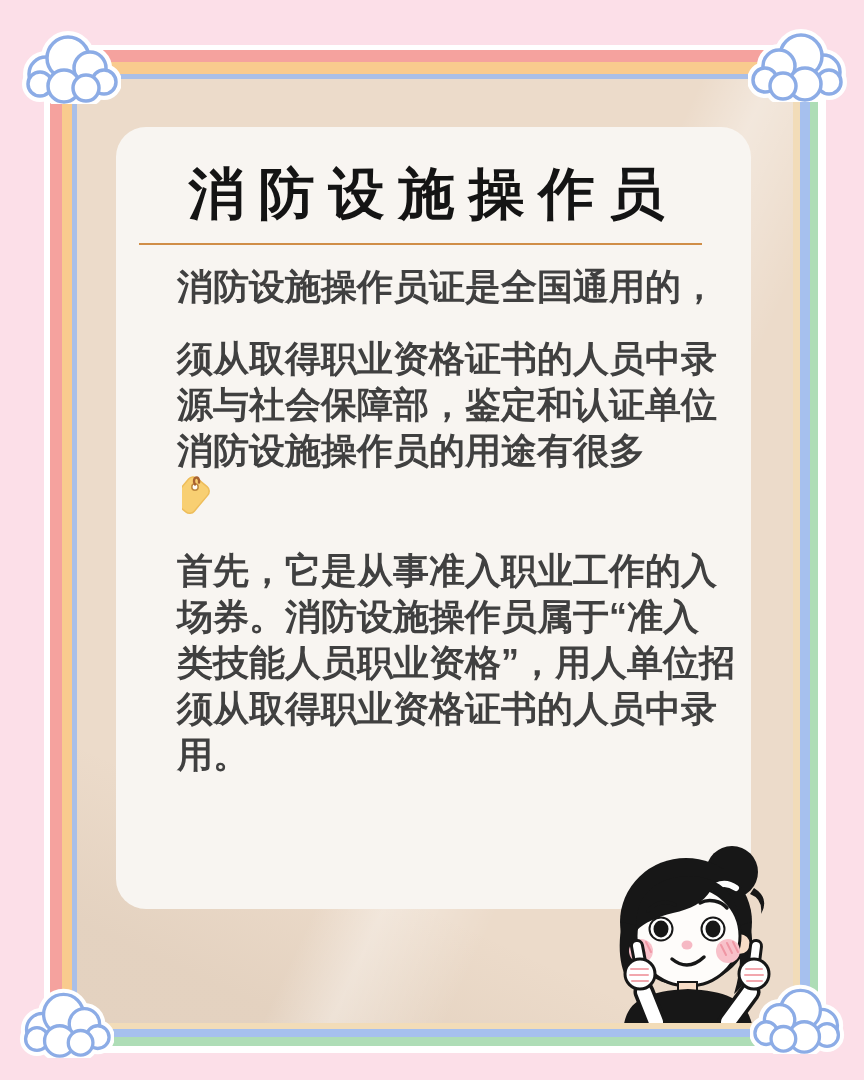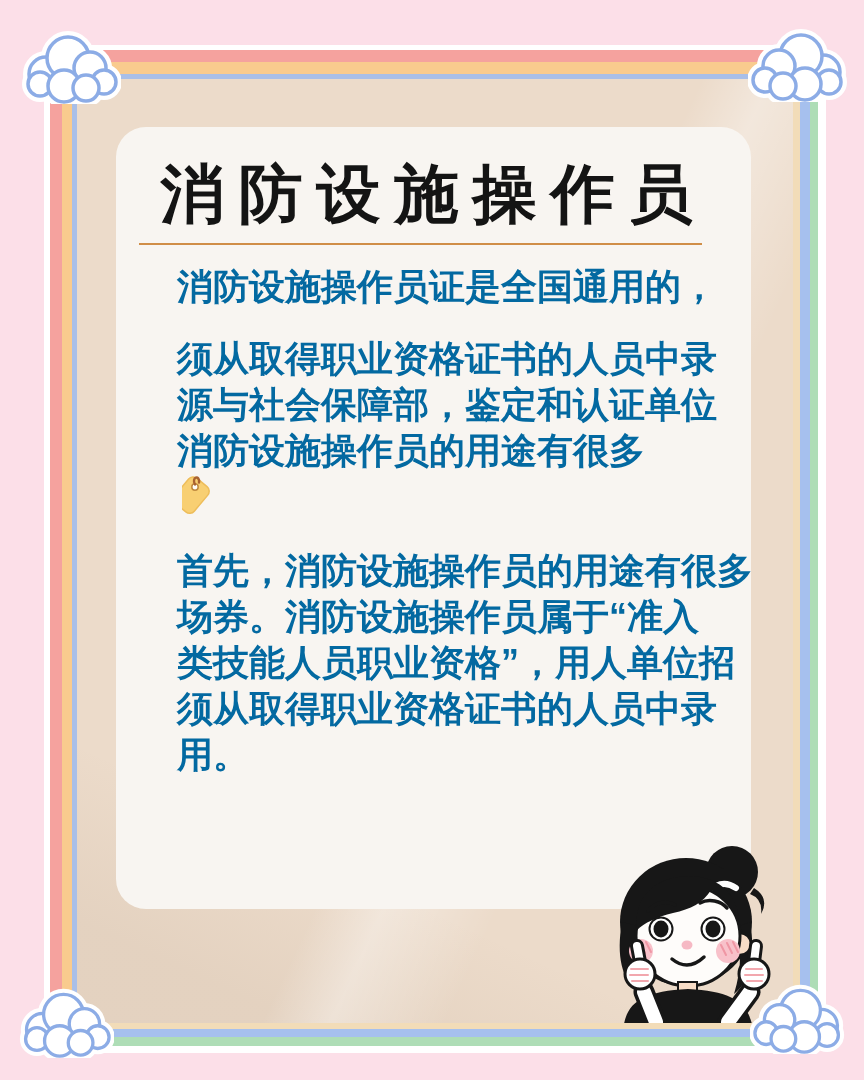--- a/index.html
+++ b/index.html
@@ -27,27 +27,27 @@
     background:
       linear-gradient(115deg, rgba(255,255,255,0) 54%, rgba(255,255,255,0.35) 60%, rgba(255,255,255,0) 70%),
       linear-gradient(205deg, rgba(120,90,60,0) 78%, rgba(120,90,60,0.07) 92%);
   }
   .content-card {
     position:absolute; left:39px; top:48px; width:635px; height:782px;
     background:#f8f5f1; border-radius:30px;
   }
   .title {
     margin:30px 0 0; text-align:center;
-    font-size:64px; font-weight:900; letter-spacing:14px;
+    font-size:56px; font-weight:900; letter-spacing:14px;
     color:#141414; line-height:74px;
   }
   .divider { margin:12px 0 0 23px; width:563px; height:2px; background:#d08e48; }
   .body-text {
     position:absolute; left:61px; top:137px; width:566px;
-    color:#0369a1; font-size:36px; font-weight:700; line-height:46px;
+    color:#404040; font-size:36px; font-weight:700; line-height:46px;
   }
   .para { margin:0 0 26px; }
   .para:last-child { margin-bottom:0; }
   .line { display:block; white-space:nowrap; }
   .tag-icon { display:inline-block; vertical-align:-9px; margin-left:5px; }
   .girl { position:absolute; left:527px; top:765px; }
   .cloud { position:absolute; }
   .cloud-tl { left:16px;  top:26px; }
   .cloud-tr { left:748px; top:24px;  transform:scaleX(-1); }
   .cloud-bl { left:14px;  top:984px; }
@@ -83,21 +83,21 @@
                       <g transform="rotate(40 13 13)">
                         <rect x="3" y="5" width="25" height="33" rx="6" fill="#f8cf72"></rect>
                         <rect x="3" y="5" width="25" height="33" rx="6" fill="none" stroke="#eebd5a" stroke-width="1.5"></rect>
                       </g>
                       <circle cx="13" cy="13" r="3.2" fill="#fffdf6" stroke="#c08a3e" stroke-width="1.5"></circle>
                       <path d="M 13,10.5 C 9,3 18,0.5 17,8.5" fill="none" stroke="#a9622f" stroke-width="2.4" stroke-linecap="round"></path>
                     </svg></span>
                 </p>
 
                 <p class="para">
-                  <span class="line">首先，消防设施操作员的用途有很多</span>
+                  <span class="line">首先，它是从事准入职业工作的入</span>
                   <span class="line">场券。消防设施操作员属于“准入</span>
                   <span class="line">类技能人员职业资格”，用人单位招</span>
                   <span class="line">须从取得职业资格证书的人员中录</span>
                   <span class="line">用。</span>
                 </p>
               </div>
             </div>
 
             <svg class="girl" width="190" height="180" viewBox="0 0 190 180">
 

